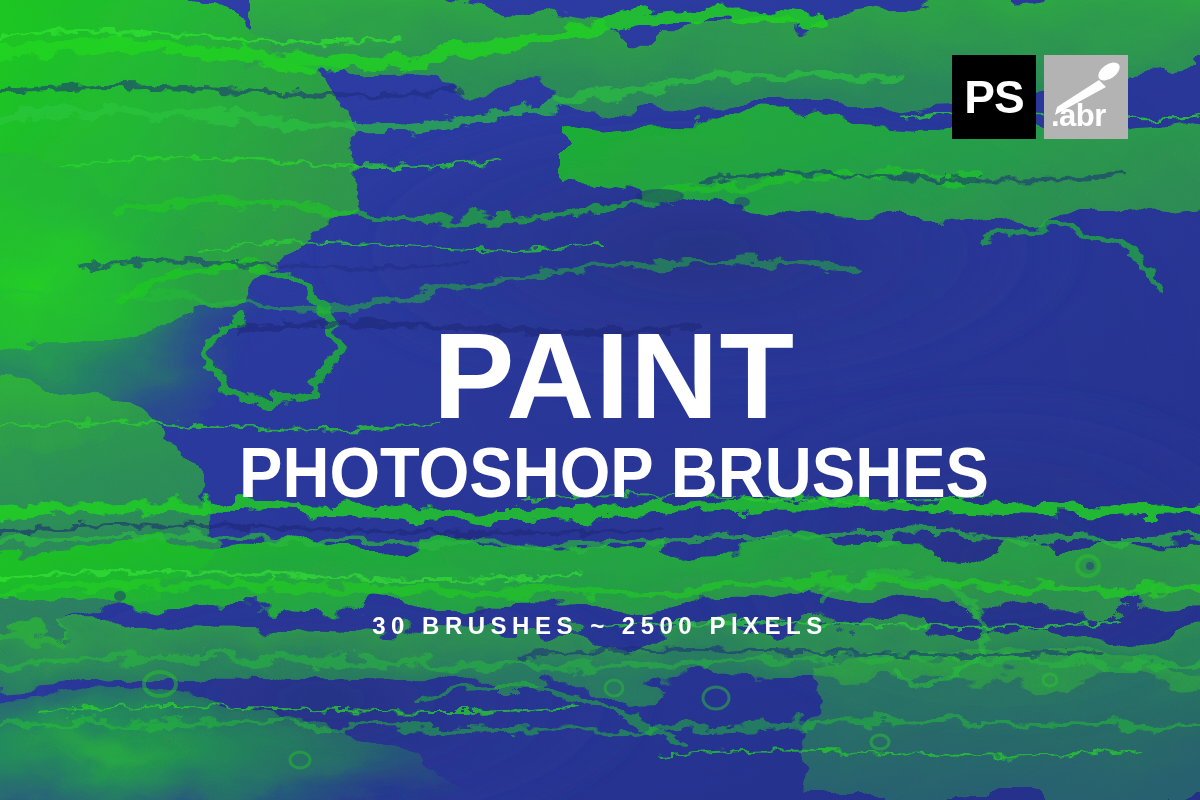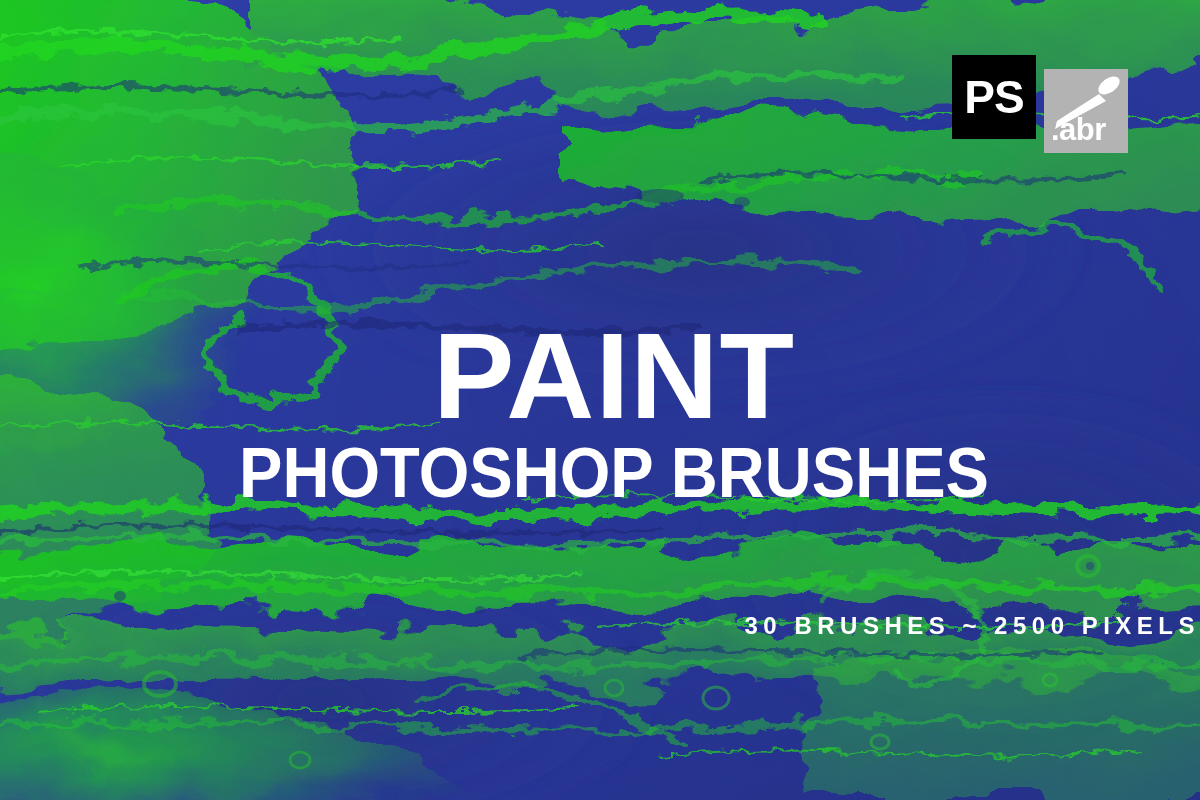--- a/index.html
+++ b/index.html
@@ -50,21 +50,20 @@
   .badge-ps .ps-text {
     color: #ffffff;
     font-size: 46px;
     font-weight: 700;
     letter-spacing: -1px;
     line-height: 1;
     font-family: "Liberation Sans", sans-serif;
   }
   .badge-abr {
     background: #b3b3b3;
-    margin-top: 14px;
   }
   .badge-abr .abr-text {
     position: absolute;
     left: 7px;
     bottom: 8px;
     color: #ffffff;
     font-size: 31px;
     font-weight: 700;
     letter-spacing: -0.5px;
     line-height: 1;
@@ -107,21 +106,21 @@
     margin: 6px 0 0 0;
     transform: scaleX(0.93);
     font-family: "Liberation Sans", sans-serif;
   }
   .meta-line {
     position: absolute;
     left: 0;
     right: 0;
     top: 612px;
     z-index: 5;
-    text-align: right;
+    text-align: center;
     color: #ffffff;
     font-size: 24px;
     font-weight: 700;
     letter-spacing: 5.5px;
     font-family: "Liberation Sans", sans-serif;
   }
 </style>
 </head>
 <body>
 

